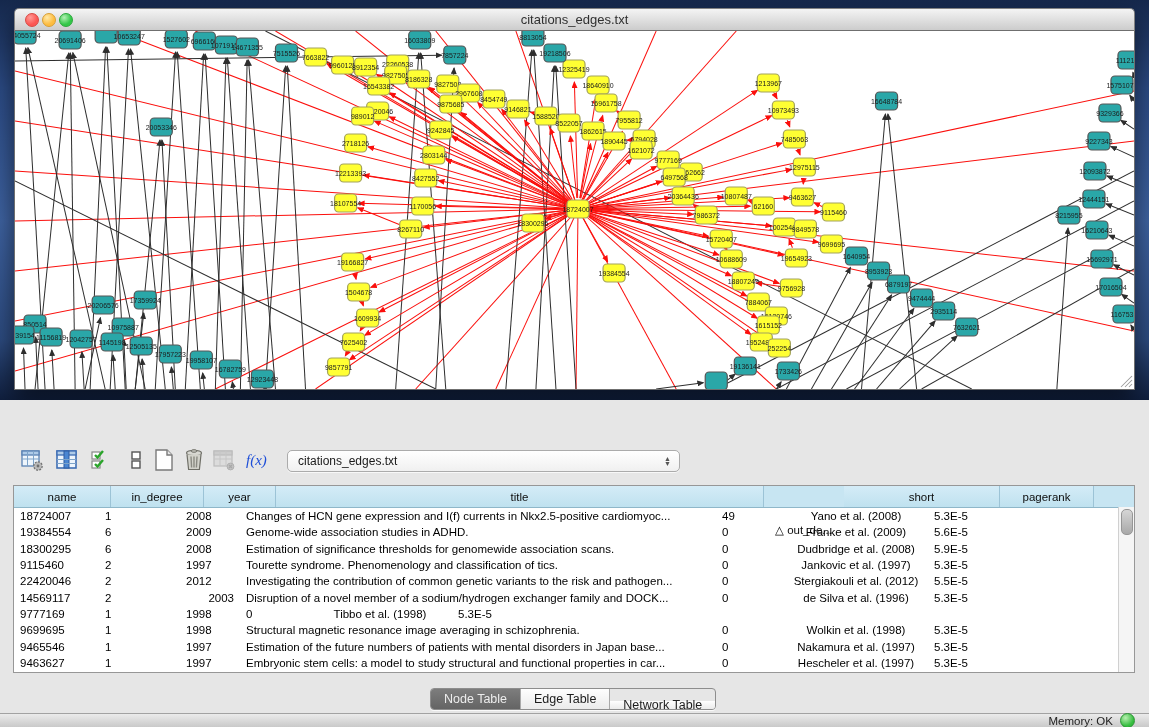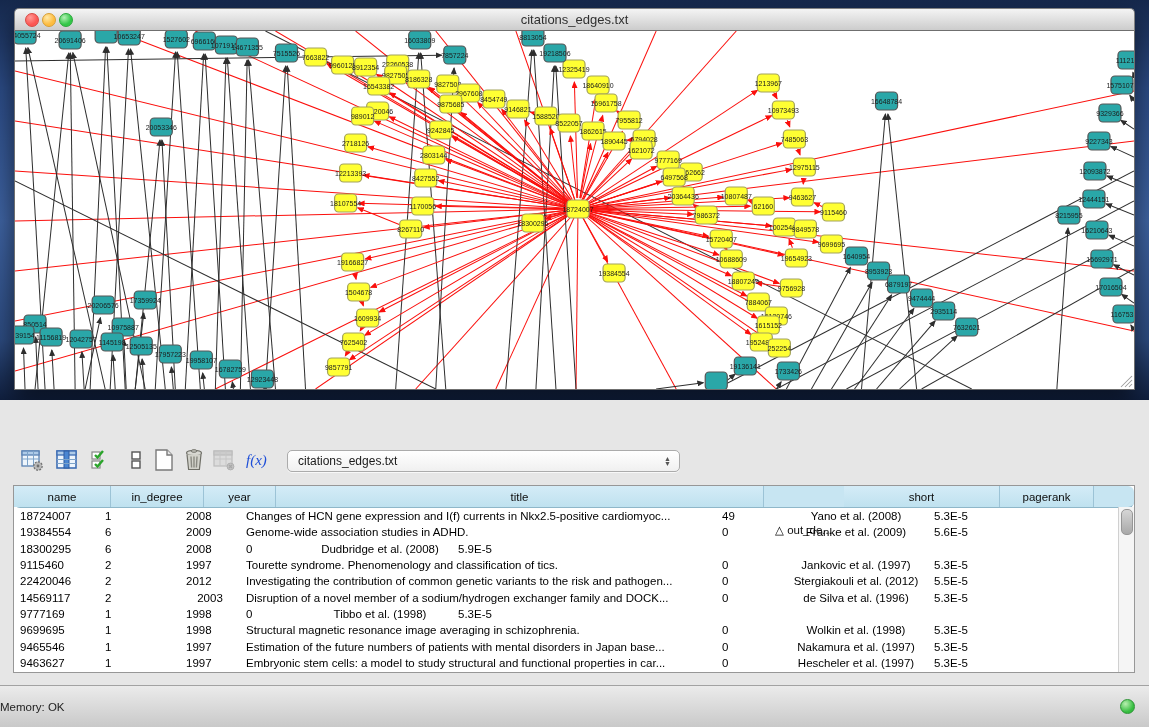--- a/index.html
+++ b/index.html
@@ -35,42 +35,42 @@
   .tbi{position:absolute;top:8px;width:24px;height:24px;}
   .dropdown{position:absolute;left:287px;top:10px;width:393px;height:22px;box-sizing:border-box;
     border:1px solid #ababab;border-radius:5px;background:linear-gradient(#ffffff,#f0f0f0);
     font-size:12px;color:#1a1a1a;display:flex;align-items:center;padding-left:10px;
     box-shadow:0 1px 0 rgba(255,255,255,.7);}
   .dd-stepper{margin-left:auto;margin-right:8px;display:flex;flex-direction:column;line-height:5px;
     font-size:7px;color:#555;}
   
   .table-box{position:absolute;left:13px;top:85px;width:1122px;height:188px;background:#fff;
     border:1px solid #979797;box-sizing:border-box;overflow:hidden;}
-  .thead{display:flex;height:21px;background:#c7e5f2;border-bottom:1px solid #8fb7c9;border-radius:6px;}
+  .thead{display:flex;height:21px;background:#c7e5f2;border-bottom:1px solid #8fb7c9;}
   .th{box-sizing:border-box;border-right:1px solid #9cc3d6;display:flex;align-items:center;
      justify-content:center;font-size:11.5px;color:#0d0d0d;background:linear-gradient(#d4ecf7,#bfe1ef);}
   .tbody{position:relative;}
   .tr{display:flex;height:16.3px;align-items:center;}
   .td{box-sizing:border-box;padding:0 6px;font-size:11.5px;color:#000;white-space:nowrap;overflow:hidden;}
   .vscroll{position:absolute;right:0;top:21px;bottom:0;width:15px;background:#f5f5f5;
     border-left:1px solid #d0d0d0;}
   .vthumb{position:absolute;left:2px;top:2px;width:10px;height:24px;border-radius:5px;
     background:linear-gradient(#d6d6d6,#a8a8a8);border:1px solid #969696;}
   
   .tabs{position:absolute;left:430px;top:288px;height:20px;display:flex;
     border:1px solid #8d8d8d;border-radius:4px;overflow:hidden;font-size:12.5px;
     box-shadow:0 1px 0 rgba(255,255,255,.8);}
   .tab{padding:0 13px;display:flex;align-items:center;background:linear-gradient(#fefefe,#ebebeb);
     color:#1d1d1d;border-right:1px solid #a9a9a9;}
   .tab:last-child{border-right:none;margin-top:12px;}
   .tab.active{background:linear-gradient(#7d7d7d,#646464);color:#ededed;}
   
-  .status-bar{position:absolute;left:0;bottom:0;width:100%;height:42px;
+  .status-bar{position:absolute;left:0;bottom:0;width:100%;height:14px;
     background:linear-gradient(#ebebeb,#c9c9c9);border-top:1px solid #a2a2a2;box-sizing:border-box;
-    display:flex;align-items:center;justify-content:space-between;font-size:11.5px;color:#222;}
+    display:flex;align-items:center;justify-content:flex-end;font-size:11.5px;color:#222;}
   .mem-dot{width:13px;height:13px;border-radius:50%;margin:0 14px 0 7px;
     background:radial-gradient(circle at 35% 30%,#b8efb0,#35bd3f 65%);border:1px solid #2b9334;}
 </style>
 </head>
 <body>
 
 <div class="desktop"></div>
 
 <div class="net-window">
   <div class="titlebar">
@@ -814,20 +814,21 @@
           <div class="td" style="width: 60px; text-align: left;">2009</div>
           <div class="td" style="width: 476px; text-align: left;">Genome-wide association studies in ADHD.</div>
           <div class="td" style="width: 68px; text-align: left;">0</div>
           <div class="td" style="width: 144px; text-align: center;">Franke et al. (2009)</div>
           <div class="td" style="width: 82px; text-align: left;">5.6E-5</div>
         </div>
         <div class="tr">
           <div class="td" style="width: 85px; text-align: left;">18300295</div>
           <div class="td" style="width: 81px; text-align: left;">6</div>
           <div class="td" style="width: 60px; text-align: left;">2008</div>
+          <div class="td" style="width: 476px; text-align: left;">Estimation of significance thresholds for genomewide association scans.</div>
           <div class="td" style="width: 68px; text-align: left;">0</div>
           <div class="td" style="width: 144px; text-align: center;">Dudbridge et al. (2008)</div>
           <div class="td" style="width: 82px; text-align: left;">5.9E-5</div>
         </div>
         <div class="tr">
           <div class="td" style="width: 85px; text-align: left;">9115460</div>
           <div class="td" style="width: 81px; text-align: left;">2</div>
           <div class="td" style="width: 60px; text-align: left;">1997</div>
           <div class="td" style="width: 476px; text-align: left;">Tourette syndrome. Phenomenology and classification of tics.</div>
           <div class="td" style="width: 68px; text-align: left;">0</div>
@@ -839,21 +840,21 @@
           <div class="td" style="width: 81px; text-align: left;">2</div>
           <div class="td" style="width: 60px; text-align: left;">2012</div>
           <div class="td" style="width: 476px; text-align: left;">Investigating the contribution of common genetic variants to the risk and pathogen...</div>
           <div class="td" style="width: 68px; text-align: left;">0</div>
           <div class="td" style="width: 144px; text-align: center;">Stergiakouli et al. (2012)</div>
           <div class="td" style="width: 82px; text-align: left;">5.5E-5</div>
         </div>
         <div class="tr">
           <div class="td" style="width: 85px; text-align: left;">14569117</div>
           <div class="td" style="width: 81px; text-align: left;">2</div>
-          <div class="td" style="width: 60px; text-align: center;">2003</div>
+          <div class="td" style="width: 60px; text-align: right;">2003</div>
           <div class="td" style="width: 476px; text-align: left;">Disruption of a novel member of a sodium/hydrogen exchanger family and DOCK...</div>
           <div class="td" style="width: 68px; text-align: left;">0</div>
           <div class="td" style="width: 144px; text-align: center;">de Silva et al. (1996)</div>
           <div class="td" style="width: 82px; text-align: left;">5.3E-5</div>
         </div>
         <div class="tr">
           <div class="td" style="width: 85px; text-align: left;">9777169</div>
           <div class="td" style="width: 81px; text-align: left;">1</div>
           <div class="td" style="width: 60px; text-align: left;">1998</div>
           <div class="td" style="width: 68px; text-align: left;">0</div>

